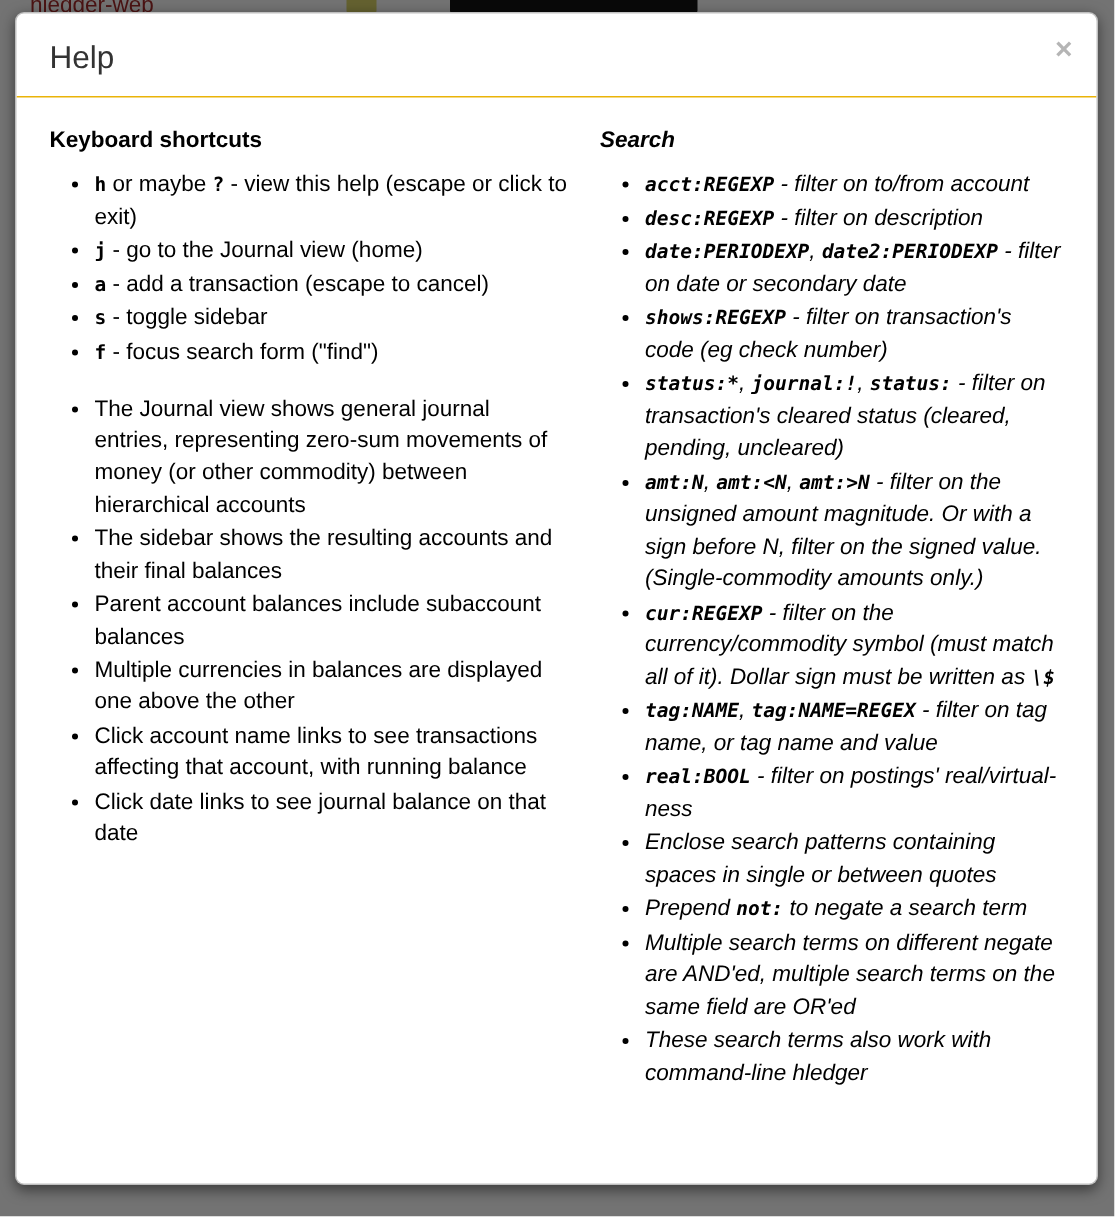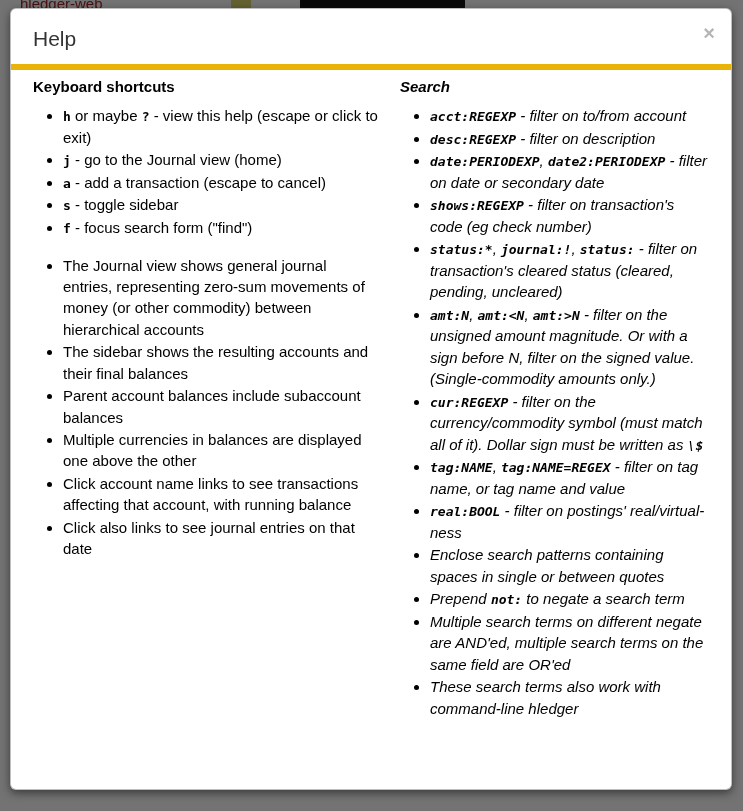--- a/index.html
+++ b/index.html
@@ -63,21 +63,21 @@
     border: 1px solid rgba(0,0,0,0.25);
     border-radius: 6px;
     box-shadow: 0 3px 9px rgba(0,0,0,0.5);
     z-index: 2;
     box-sizing: border-box;
     overflow: hidden;
   }
   .modal-header {
     position: relative;
     padding: 17px 20px 13px 22px;
-    border-bottom: 6px solid #eab308;
+    border-bottom: 1px solid #eab308;
   }
   .modal-title {
     margin: 0;
     font-size: 21px;
     font-weight: 500;
     color: #333;
     line-height: 1.2;
   }
   .modal-close {
     position: absolute;
@@ -101,21 +101,21 @@
   }
   .help-col { min-width: 0; }
   .help-col.left  { flex: 0 0 345px; }
   .help-col.right { flex: 1 1 auto; font-style: italic; }
   .section-heading {
     font-size: 15px;
     font-weight: 700;
     color: #000;
     margin: 16px 0 8px;
   }
-  .help-col .section-heading:first-child { margin-top: 0; }
+  .help-col .section-heading:first-child { margin-top: 12px; }
   ul.help-list {
     margin: 10px 0 16px;
     padding: 0 0 0 30px;
     list-style: disc;
   }
   ul.help-list li {
     font-size: 15px;
     line-height: 1.43;
     color: #000;
     margin: 0 0 1px;
@@ -152,21 +152,21 @@
           <li><code>a</code> - add a transaction (escape to cancel)</li>
           <li><code>s</code> - toggle sidebar</li>
           <li><code>f</code> - focus search form ("find")</li>
         </ul>
         <ul class="help-list">
           <li>The Journal view shows general journal entries, representing zero-sum movements of money (or other commodity) between hierarchical accounts</li>
           <li>The sidebar shows the resulting accounts and their final balances</li>
           <li>Parent account balances include subaccount balances</li>
           <li>Multiple currencies in balances are displayed one above the other</li>
           <li>Click account name links to see transactions affecting that account, with running balance</li>
-          <li>Click also links to see journal entries on that date</li>
+          <li>Click date links to see journal balance on that date</li>
         </ul>
       </div>
     <div class="help-col right">
         <h3 class="section-heading">Search</h3>
         <ul class="help-list">
           <li><code>acct:REGEXP</code> - filter on to/from account</li>
           <li><code>desc:REGEXP</code> - filter on description</li>
           <li><code>date:PERIODEXP</code>, <code>date2:PERIODEXP</code> - filter on date or secondary date</li>
           <li><code>shows:REGEXP</code> - filter on transaction's code (eg check number)</li>
           <li><code>status:*</code>, <code>journal:!</code>, <code>status:</code> - filter on transaction's cleared status (cleared, pending, uncleared)</li>

